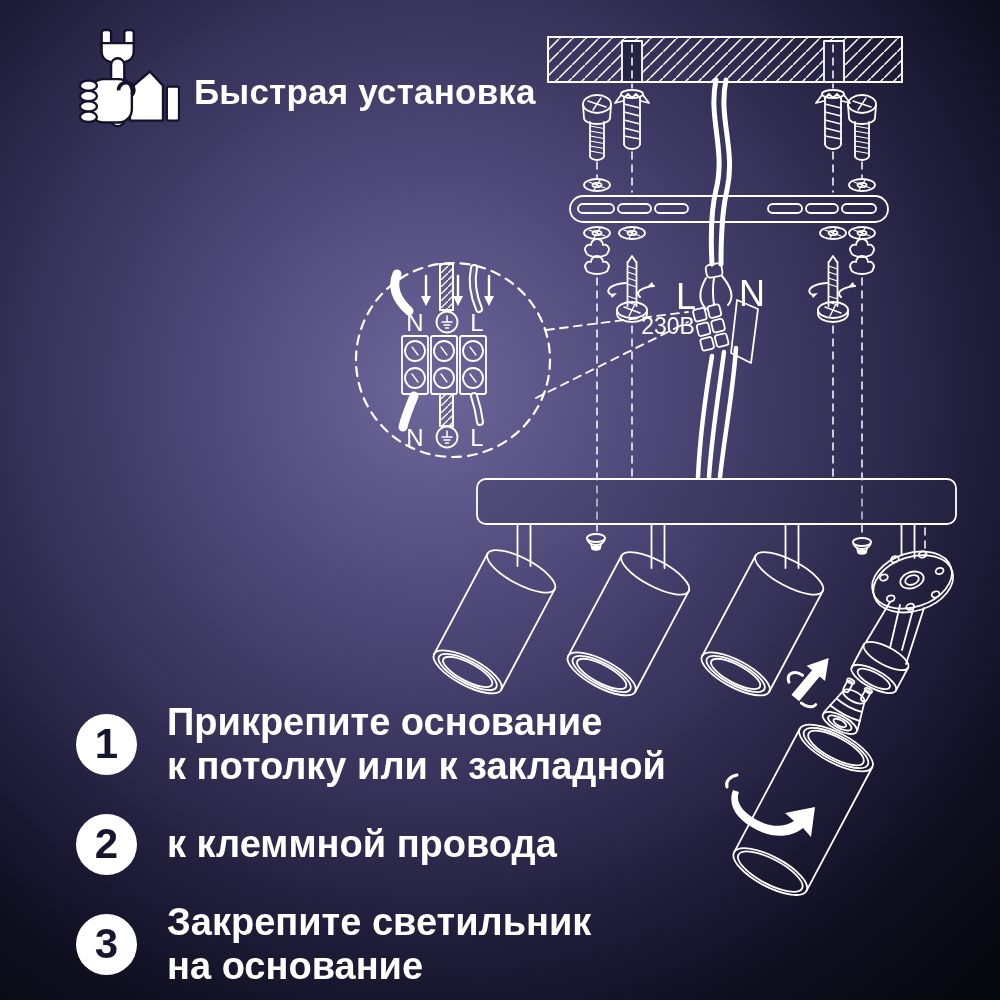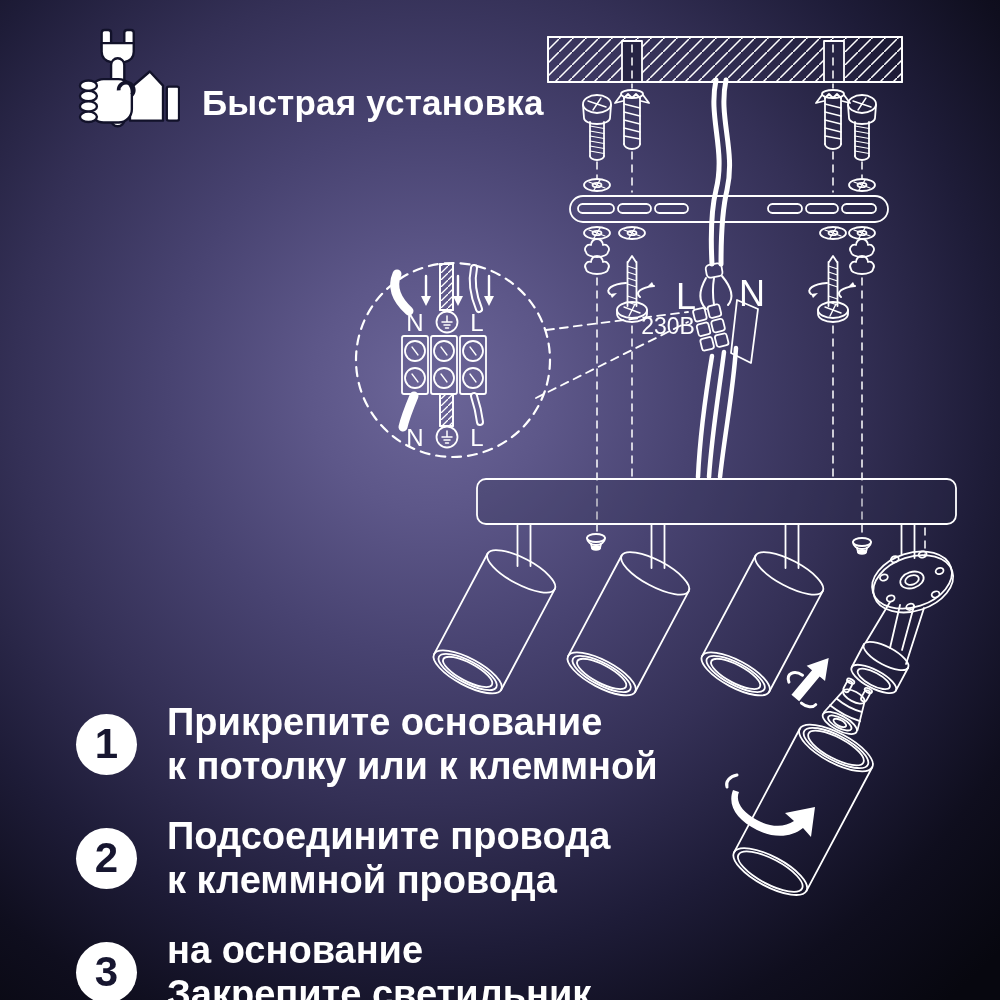--- a/index.html
+++ b/index.html
@@ -3,21 +3,21 @@
 <meta charset="utf-8">
 <style>
   html,body{margin:0;padding:0;background:#07070f;}
   .canvas{
     position:relative;width:1000px;height:1000px;overflow:hidden;
     font-family:"Liberation Sans",sans-serif;
     background:radial-gradient(800px 800px at 43% 39%,
       #6c6699 0%, #5d5789 15%, #484371 33%, #343056 52%,
       #1e1c38 70%, #0f0e1e 85%, #07070f 100%);
   }
-  .header{position:absolute;left:62px;top:26px;display:flex;align-items:center;gap:22px;}
+  .header{position:absolute;left:62px;top:26px;display:flex;align-items:flex-start;gap:14px;}
   .header h1{margin:0;margin-top:46px;font-size:35px;font-weight:bold;color:#ffffff;letter-spacing:.2px;}
   .diagram-svg{position:absolute;left:0;top:0;width:1000px;height:1000px;}
   .steps{position:absolute;left:76px;top:700px;display:flex;flex-direction:column;gap:25px;}
   .step{display:flex;align-items:center;gap:30px;}
   .badge{width:61px;height:61px;border-radius:50%;background:#ffffff;flex:0 0 auto;
          display:flex;align-items:center;justify-content:center;
          font-weight:bold;font-size:42px;color:#171630;}
   .step-text{font-weight:bold;font-size:38px;line-height:1.17;color:#ffffff;}
 </style>
 </head>
@@ -323,36 +323,35 @@
     <h1>Быстрая установка</h1>
   </div>
 
   <div class="steps">
     <div class="step">
       <div class="badge">
         <span>1</span>
       </div>
       <div class="step-text">
         <div>Прикрепите основание</div>
-        <div>к потолку или к клеммной</div>
+        <div>к потолку или к закладной</div>
       </div>
     </div>
     <div class="step">
       <div class="badge">
         <span>2</span>
       </div>
       <div class="step-text">
-        <div>Подсоедините провода</div>
         <div>к клеммной провода</div>
       </div>
     </div>
     <div class="step">
       <div class="badge">
         <span>3</span>
       </div>
       <div class="step-text">
+        <div>Закрепите светильник</div>
         <div>на основание</div>
-        <div>Закрепите светильник</div>
       </div>
     </div>
   </div>
 
 </div>
 
 </body></html>

